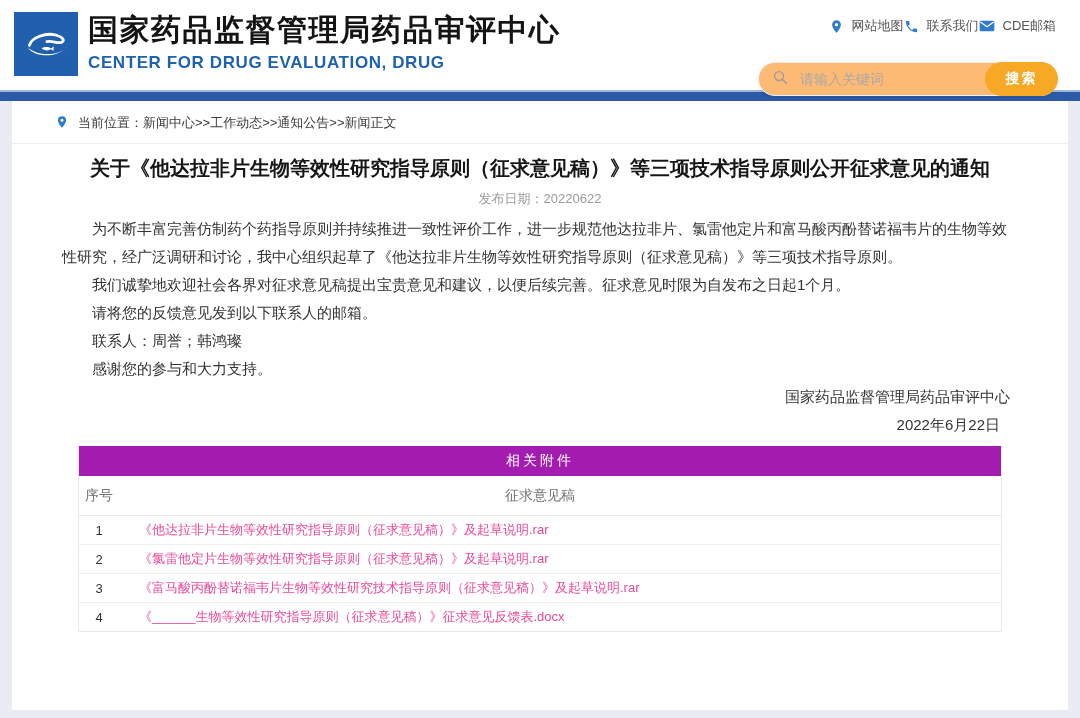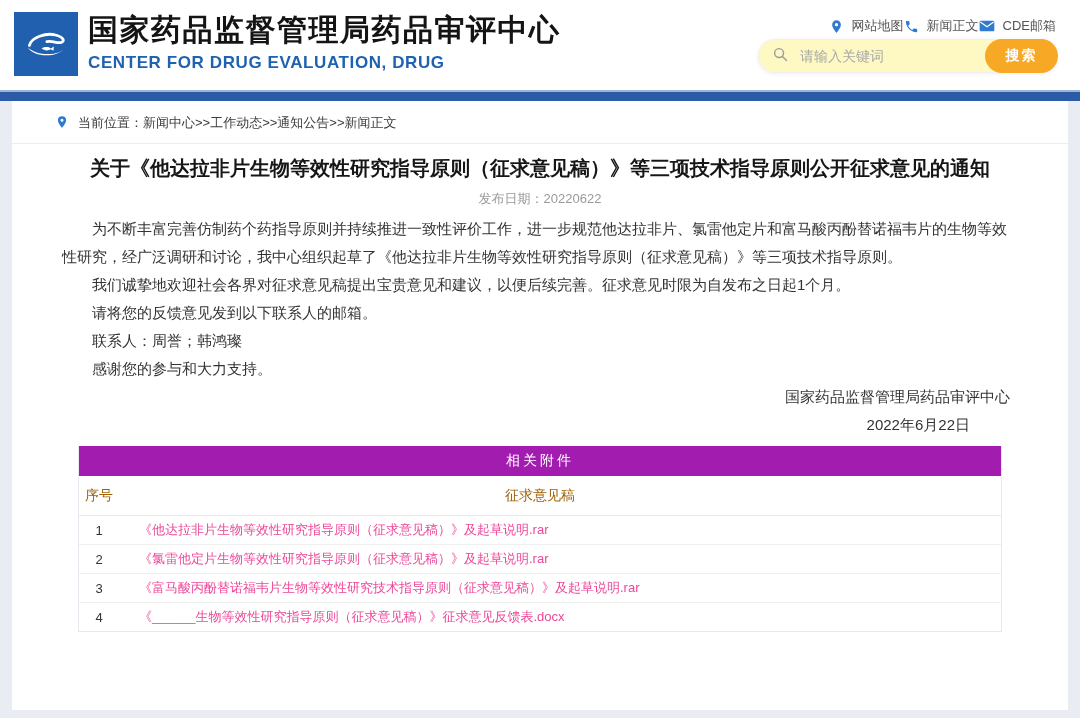--- a/index.html
+++ b/index.html
@@ -16,22 +16,22 @@
     background:#2160ae;display:flex;align-items:center;justify-content:center;
     cursor:pointer;
   }
   .brand{position:absolute;left:88px;top:12px;}
   .brand-cn{font-size:30px;font-weight:bold;color:#141414;letter-spacing:1.5px;line-height:36px;white-space:nowrap;}
   .brand-en{font-size:17px;font-weight:bold;color:#1e62b0;letter-spacing:0.6px;margin-top:5px;white-space:nowrap;}
   .top-links{position:absolute;right:24px;top:17px;display:flex;align-items:center;}
   .top-link{display:flex;align-items:center;gap:8px;font-size:13px;color:#555;cursor:pointer;white-space:nowrap;}
   .top-link svg{display:block;}
   .search-bar{
-    position:absolute;right:22px;top:39px;width:300px;height:34px;
-    background:#fef9c3;border:1px solid #f0f0f0;border-radius:18px;
+    position:absolute;right:22px;top:62px;width:300px;height:34px;
+    background:#fdba74;border:1px solid #f0f0f0;border-radius:18px;
     box-shadow:0 1px 4px rgba(0,0,0,.07);
     display:flex;align-items:center;box-sizing:border-box;
   }
   .search-bar .mag{margin-left:13px;flex:none;}
   .search-input{
     flex:1;border:none;outline:none;background:transparent;
     font-size:14px;color:#333;margin-left:9px;min-width:0;
     font-family:inherit;
   }
   .search-input::placeholder{color:#a9a9a9;}
@@ -55,28 +55,28 @@
   }
   .divider{height:1px;background:#ececec;}
   .article-title{
     width:925px;margin:6px auto 0;text-align:center;
     font-size:20px;font-weight:bold;color:#161616;line-height:36px;
   }
   .pub-date{text-align:center;font-size:13px;color:#9a9a9a;margin-top:4px;height:18px;}
   .article-body{margin:7px 50px 0 50px;font-size:15px;line-height:28px;color:#333;}
   .article-body p{margin:0;text-indent:2em;}
   .signature{text-align:right;padding-right:58px;line-height:28px;font-size:15px;color:#333;}
-  .signature-date{text-align:right;padding-right:98px;line-height:28px;font-size:15px;color:#333;}
+  .signature-date{text-align:right;padding-right:68px;line-height:28px;font-size:15px;color:#333;}
   
   .attachments{margin:7px 66px 0 66px;border:1px solid #e6e9f0;border-top:none;}
   .att-header{
     height:30px;background:#a21caf;color:#fff;font-size:14px;font-weight:normal;
     display:flex;align-items:center;justify-content:center;letter-spacing:3px;
   }
-  .att-cols{position:relative;height:39px;border-bottom:1px solid #e9e9e9;font-size:14px;color:#a16207;}
+  .att-cols{position:relative;height:39px;border-bottom:1px solid #e9e9e9;font-size:14px;color:#737373;}
   .att-col-no{position:absolute;left:0;top:0;width:40px;height:39px;line-height:39px;text-align:center;}
   .att-col-name{position:absolute;left:0;right:0;top:0;height:39px;line-height:39px;text-align:center;}
   .att-row{display:flex;align-items:center;height:28px;border-bottom:1px solid #efefef;font-size:13px;}
   .att-row:last-child{border-bottom:none;}
   .att-no{width:40px;text-align:center;color:#333;flex:none;}
   .att-link{color:#ec4899;cursor:pointer;margin-left:20px;white-space:nowrap;}
 </style>
 </head>
 <body>
 
@@ -107,21 +107,21 @@
             </svg>
         </span>
         <span>网站地图</span>
       </div>
       <div class="top-link">
         <span>
           <svg width="15" height="15" viewBox="0 0 24 24">
               <path d="M6.6 10.8c1.5 2.9 3.8 5.2 6.7 6.7l2.2-2.2c.3-.3.7-.4 1-.3 1.2.4 2.4.6 3.6.6.6 0 1 .4 1 1V20c0 .6-.4 1-1 1C10.9 21 3 13.1 3 4c0-.6.4-1 1-1h3.5c.6 0 1 .4 1 1 0 1.3.2 2.5.6 3.6.1.4 0 .8-.3 1l-2.2 2.2z" fill="#2e7bd0"></path>
             </svg>
         </span>
-        <span>新闻正文</span>
+        <span>联系我们</span>
       </div>
       <div class="top-link">
         <span>
           <svg width="16" height="14" viewBox="0 0 24 20">
               <rect x="1" y="2" width="22" height="16" rx="2" fill="#2e7bd0"></rect>
               <path d="M2 4l10 7L22 4" stroke="#ffffff" stroke-width="1.8" fill="none"></path>
             </svg>
         </span>
         <span>CDE邮箱</span>
       </div>

